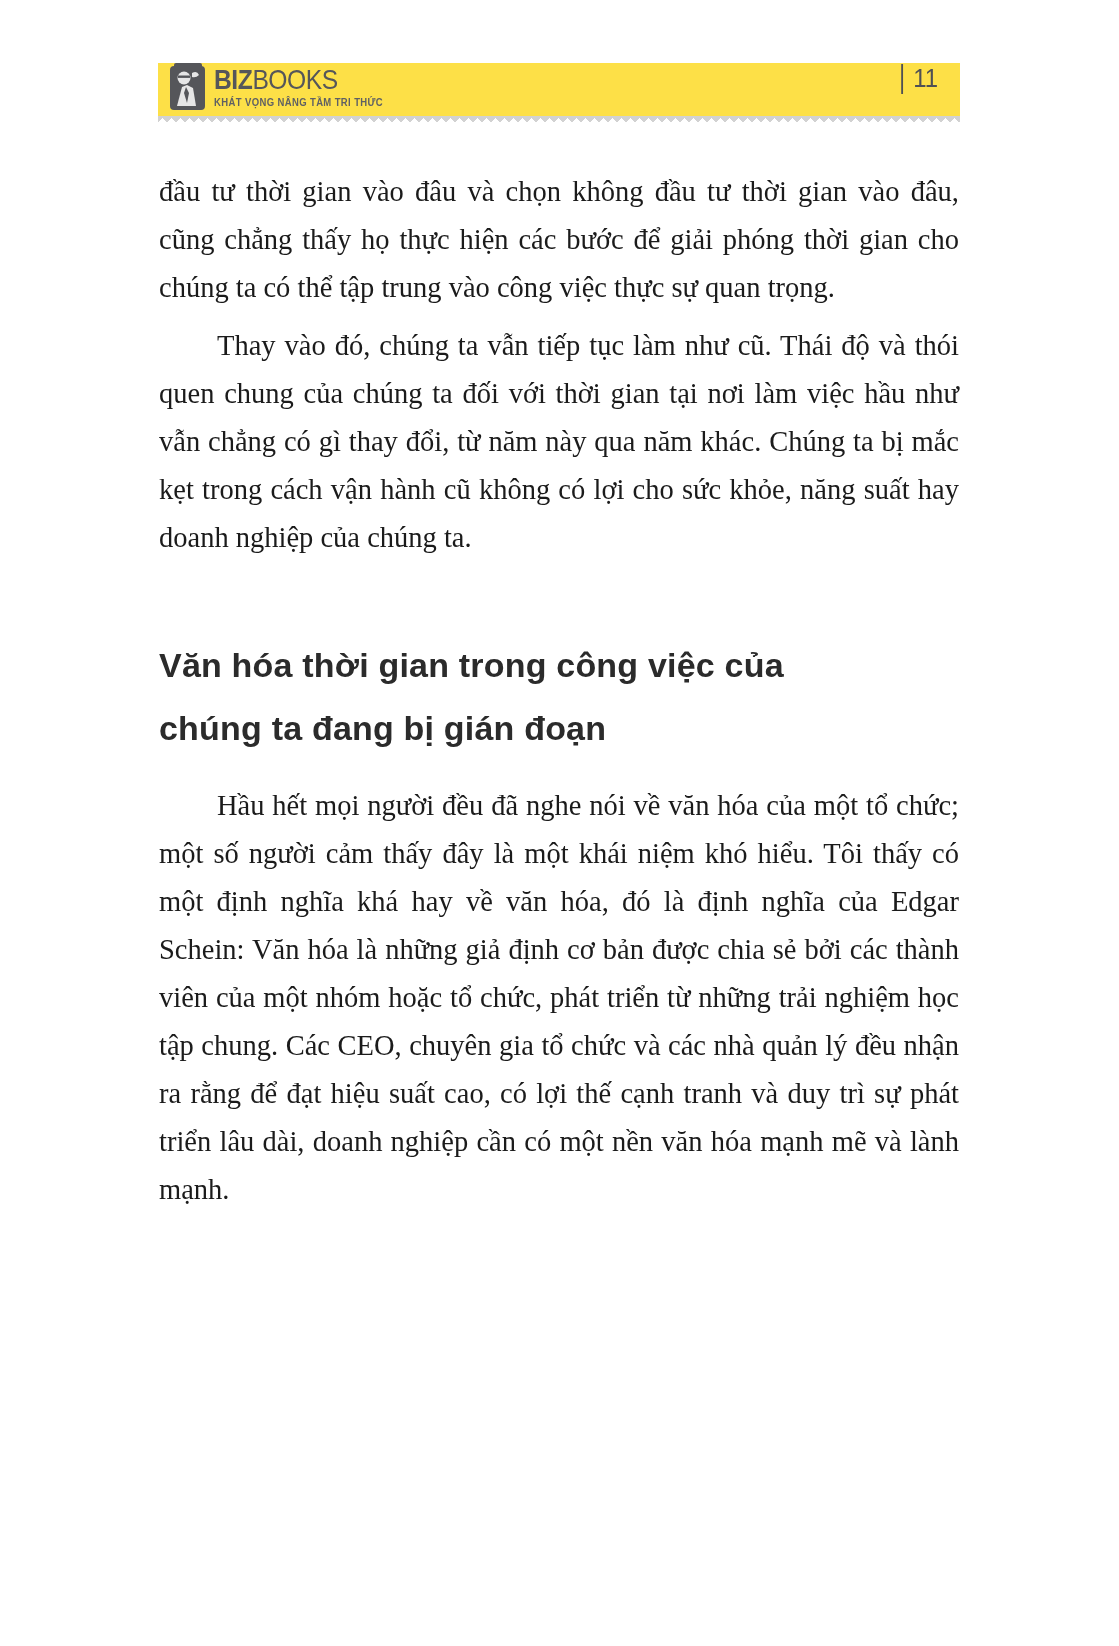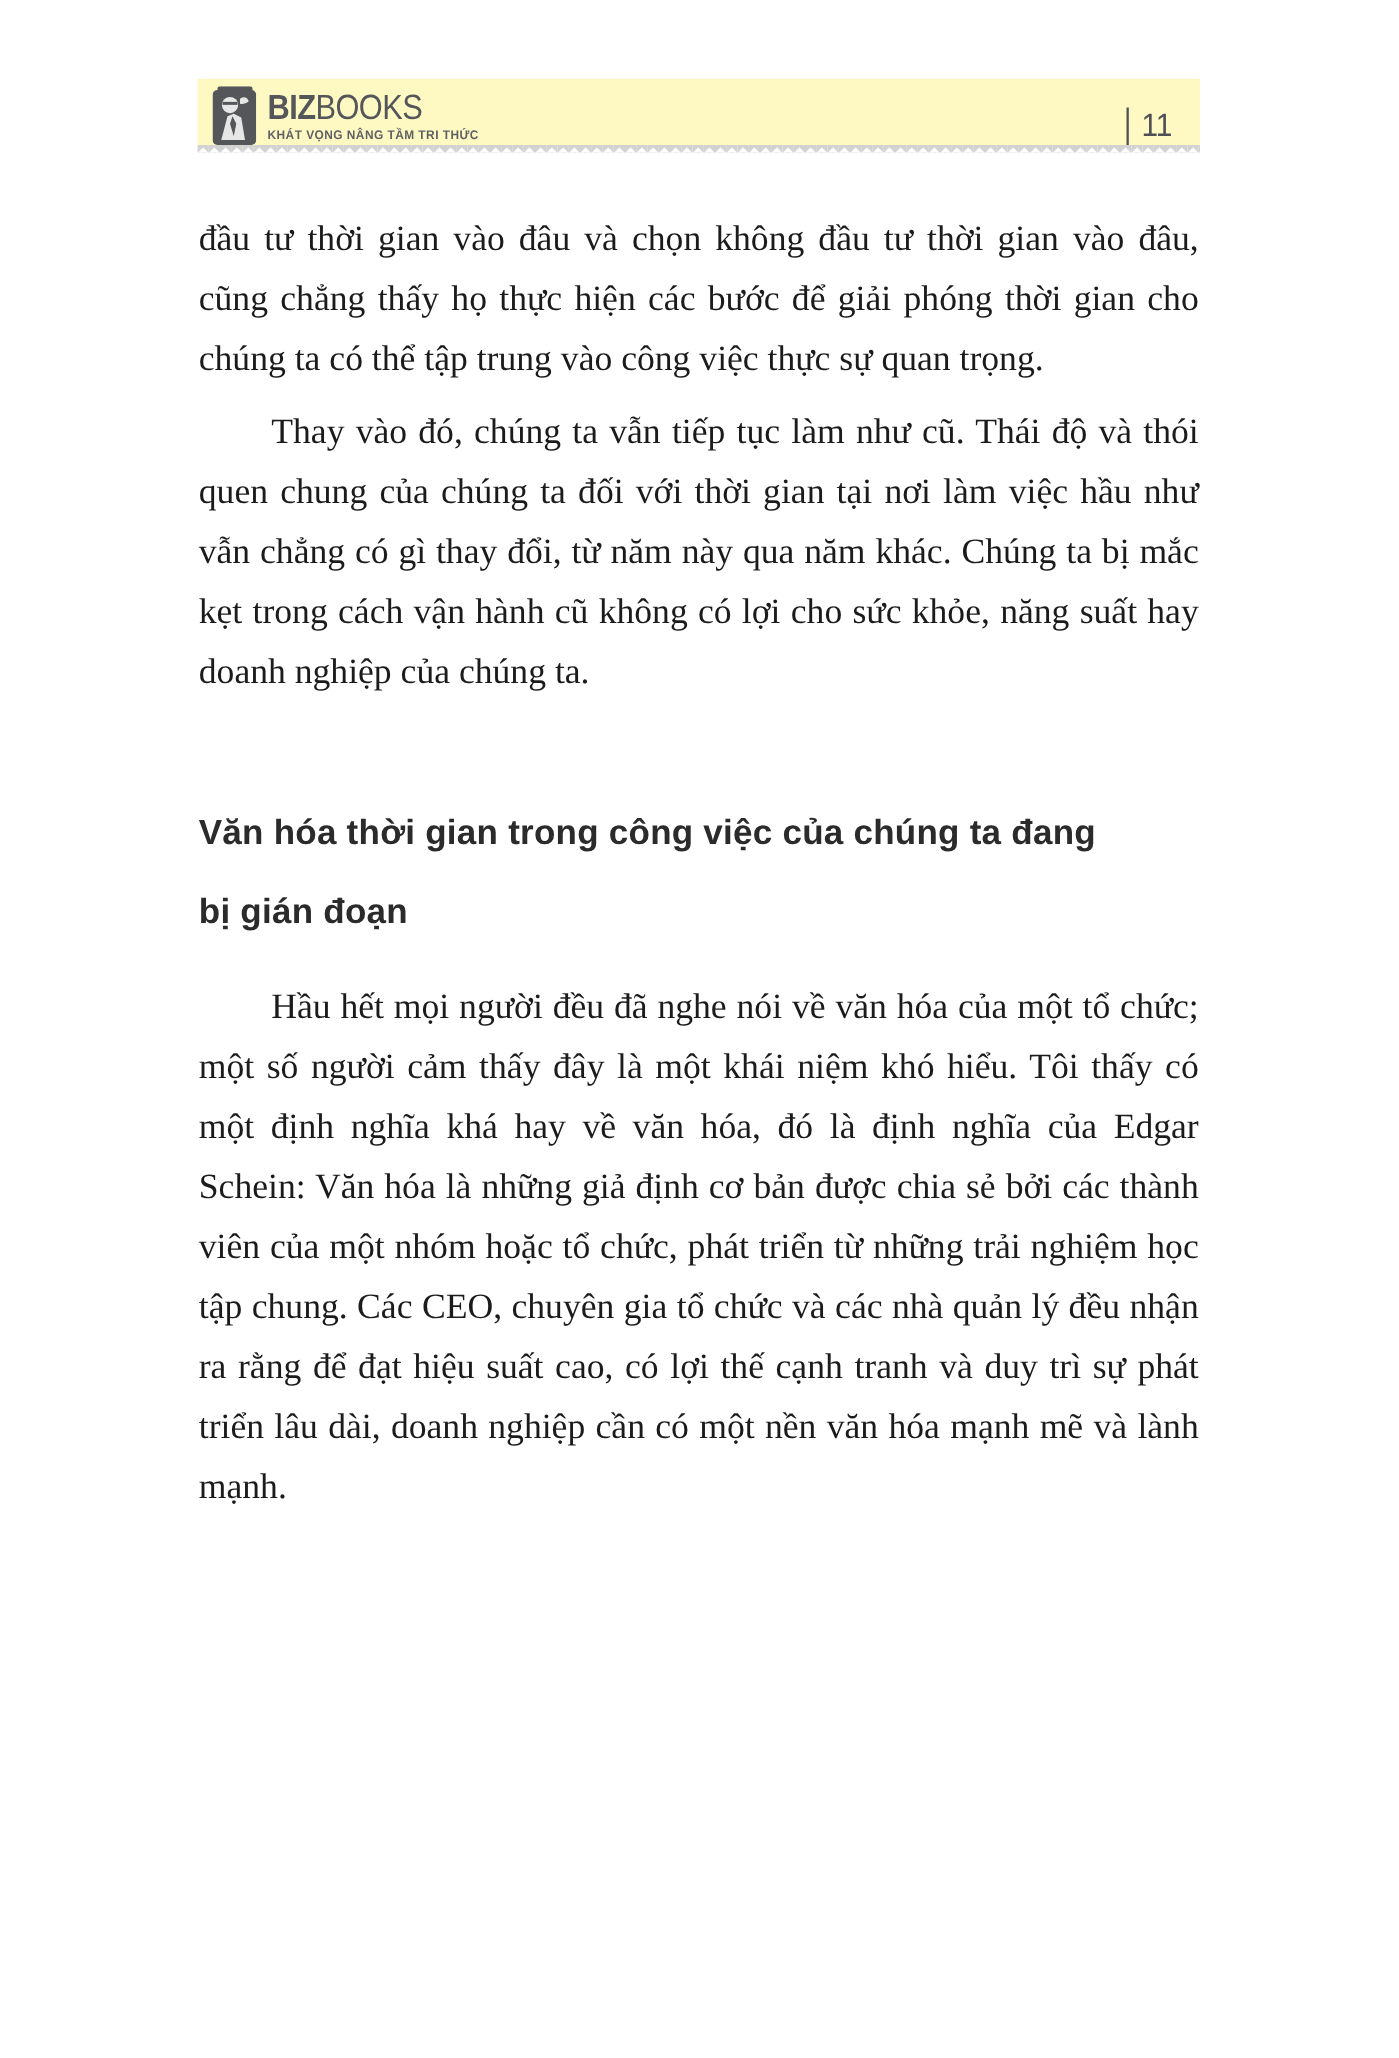--- a/index.html
+++ b/index.html
@@ -12,24 +12,24 @@
   }
   .page { position: absolute; inset: 0; }
 
   
   .band-wrap {
     position: absolute;
     left: 158px; top: 63px;
     width: 802px;
   }
   .band {
-    background: #fef9c3;
+    background: #fde047;
     height: 53px;
     display: flex;
-    align-items: flex-end;
+    align-items: flex-start;
     justify-content: space-between;
     padding: 0 22px 0 12px;
   }
   .zigzag {
     height: 6px;
     background:
       linear-gradient(135deg,  #d2d2d2 4.5px, transparent 0) 0 0 / 9px 6px repeat-x,
       linear-gradient(-135deg, #d2d2d2 4.5px, transparent 0) 0 0 / 9px 6px repeat-x;
   }
   .logo { display: flex; align-items: center; gap: 9px; }
@@ -84,21 +84,21 @@
     line-height: 48px;
     color: #1b1b1b;
     text-align: justify;
     text-indent: 58px;
     margin-bottom: 10px;
   }
   .body-par.no-indent { text-indent: 0; font-family: Liberation Serif, serif; }
   .section-heading {
     font-family: "Liberation Sans", sans-serif;
     font-weight: 700;
-    font-size: 28px;
+    font-size: 34px;
     line-height: 63px;
     color: #2b2b2b;
     letter-spacing: 0.2px;
     max-width: 730px;
     margin: 72px 0 22px 0;
   }
 </style>
 </head>
 <body>
 

